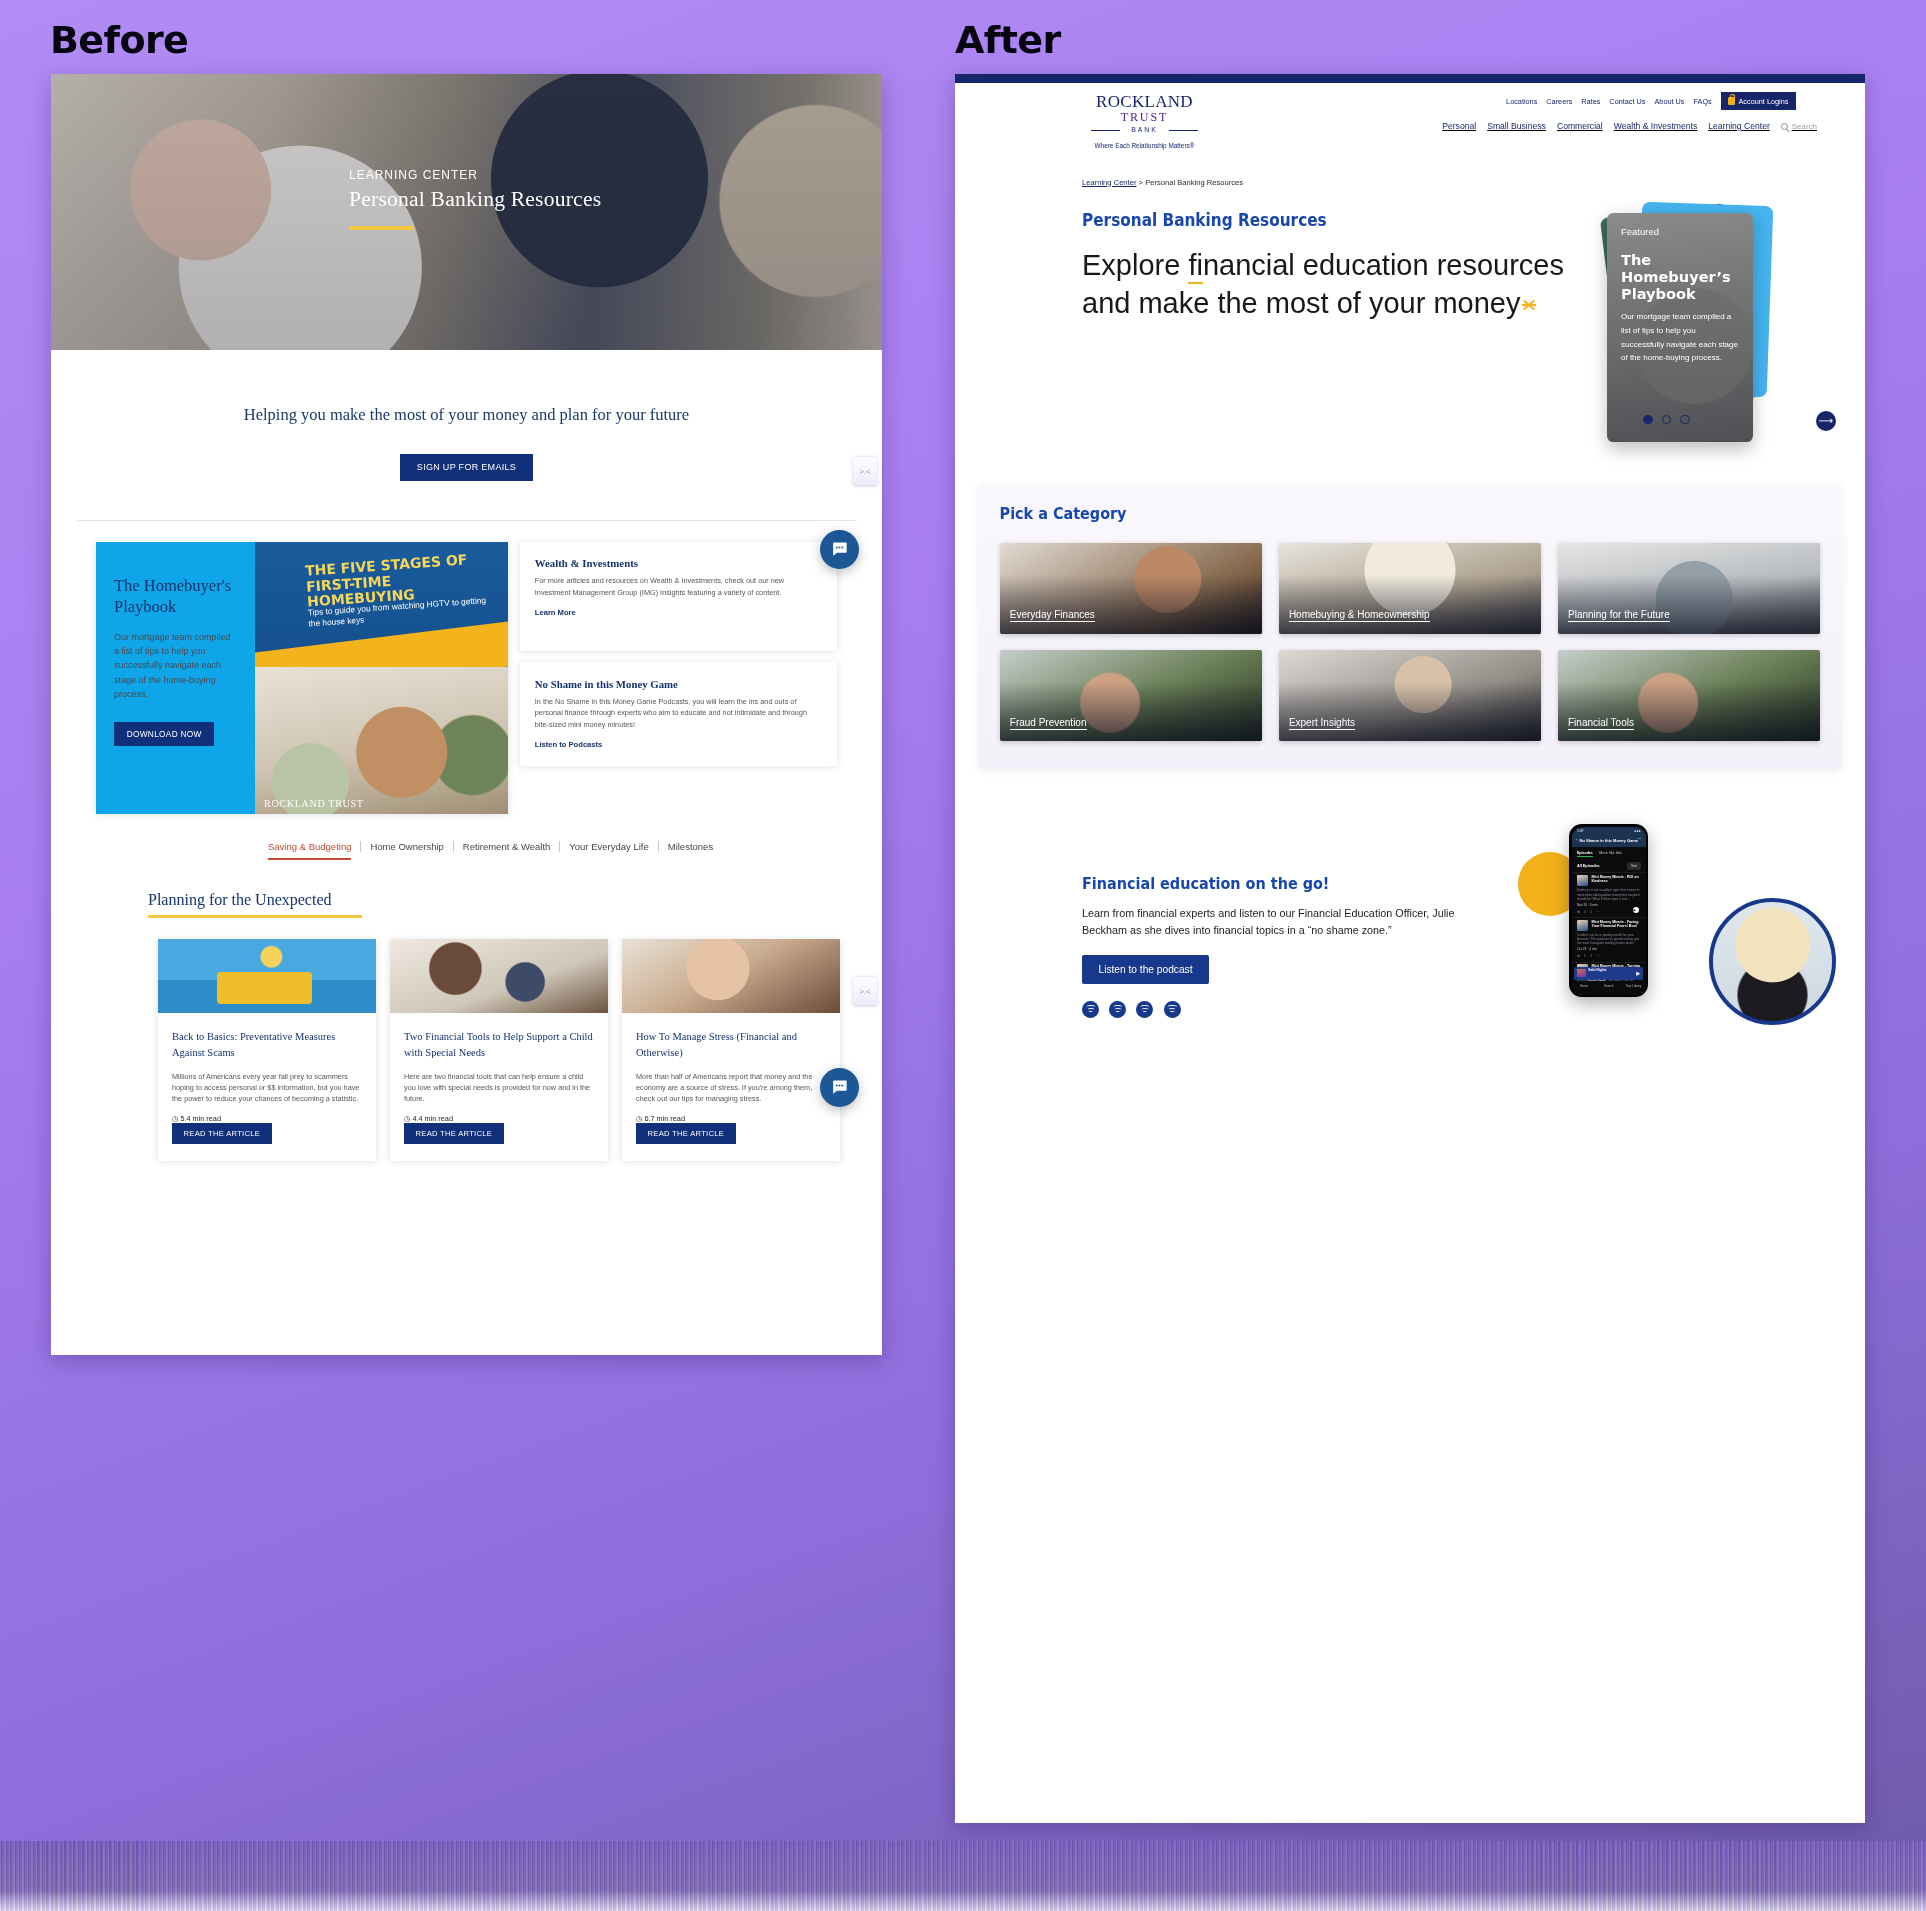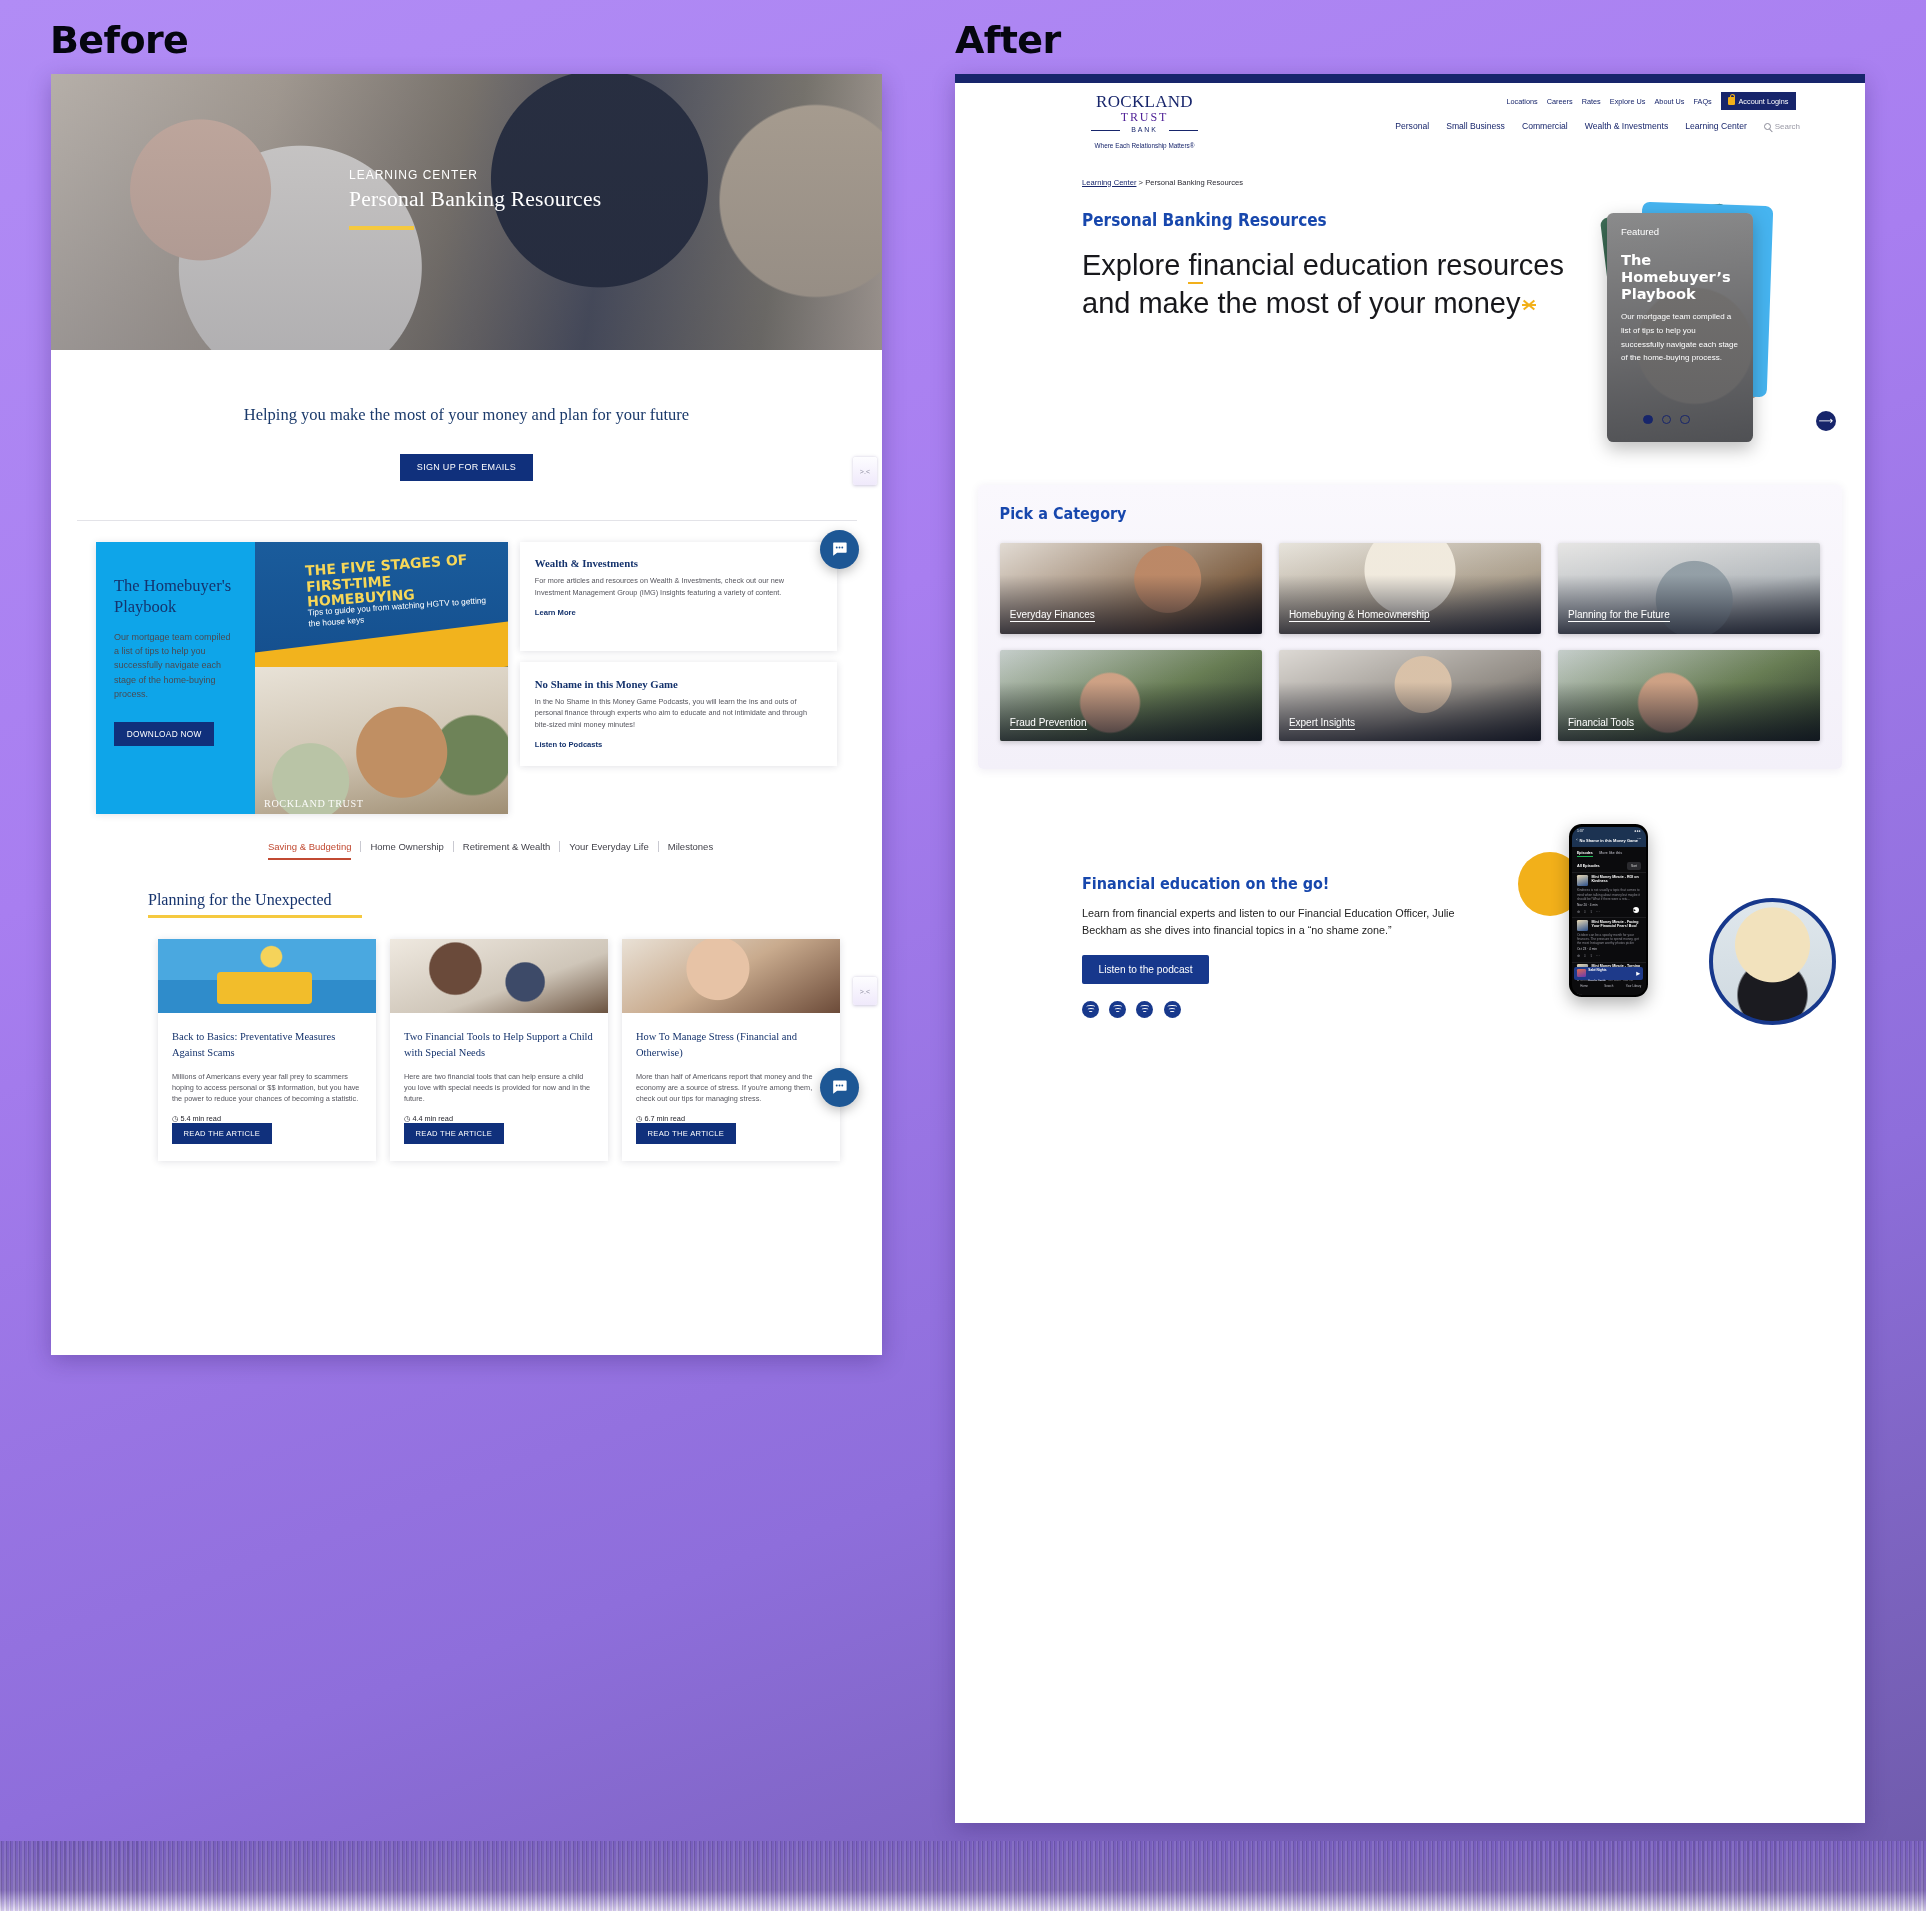--- a/index.html
+++ b/index.html
@@ -133,21 +133,21 @@
   .a-logo-t{ color:#4c1d95; font-family:"Liberation Serif",serif; font-size:12px; letter-spacing:1.9px; line-height:1.2; }
   .a-logo-b{ color:#17256b; font-size:7px; letter-spacing:1.9px; margin-top:1.9px; position:relative; }
   .a-logo-b::before,.a-logo-b::after{ content:""; position:absolute; top:50%; width:29px; height:0.6px; background:#17256b;}
   .a-logo-b::before{ left:9px; } .a-logo-b::after{ right:9px; }
   .a-logo-tag{ color:#17256b; font-size:6.4px; margin-top:9px; }
   .a-util{ position:absolute; right:69px; top:9px; display:flex; align-items:center; gap:9px; }
   .a-util a{ color:#17256b; font-size:7.3px; text-decoration:none; }
   .a-login{ background:#17256b; color:#fff !important; padding:4.5px 7.6px; display:flex; align-items:center; gap:3.8px; font-size:7.6px;}
   .lock{ width:6.4px; height:7.6px; background:#f2b01a; border-radius:1.3px; position:relative;}
   .lock::before{content:"";position:absolute;left:1.3px;top:-3.2px;width:3.8px;height:3.8px;border:1.3px solid #f2b01a;border-bottom:none;border-radius:2.5px 2.5px 0 0;}
-  .a-nav{ position:absolute; right:65px; top:38px; display:flex; align-items:center; gap:17px; }
+  .a-nav{ position:absolute; right:48px; top:38px; display:flex; align-items:center; gap:11px;text-decoration:underline; }
   .a-nav a{ color:#17256b; font-size:8.6px; text-decoration:none; }
   .a-search{ display:flex; align-items:center; gap:3.8px; color:#9a9aa6; font-size:8px;}
   .mag{ width:7px;height:7px;border:1px solid #8b8b98;border-radius:50%; position:relative;}
   .mag::after{content:"";position:absolute;right:-3.2px;bottom:-2.5px;width:3.8px;height:1px;background:#8b8b98;transform:rotate(45deg);}
 
   .a-crumbs{ padding: 2.5px 0 0 127px; font-size:7.6px; color:#2a2a33; }
   .a-crumbs a{ color:#17256b; }
 
   .a-hero{ display:flex; padding: 23px 0 0 0; }
   .a-hero-l{ flex:1; padding-left:127px; }
@@ -377,21 +377,21 @@
       <div class="a-logo-r">ROCKLAND</div>
       <div class="a-logo-t">TRUST</div>
       <div class="a-logo-b">BANK</div>
       <div class="a-logo-tag">Where Each Relationship Matters®</div>
     </div>
 
     <div class="a-util">
       <a>Locations</a>
       <a>Careers</a>
       <a>Rates</a>
-      <a>Explore Us</a>
+      <a>Contact Us</a>
       <a>About Us</a>
       <a>FAQs</a>
       <a class="a-login">
           <span class="lock"></span>
           <span>Account Logins</span>
         </a>
     </div>
 
     <div class="a-nav">
       <a>Personal</a>

